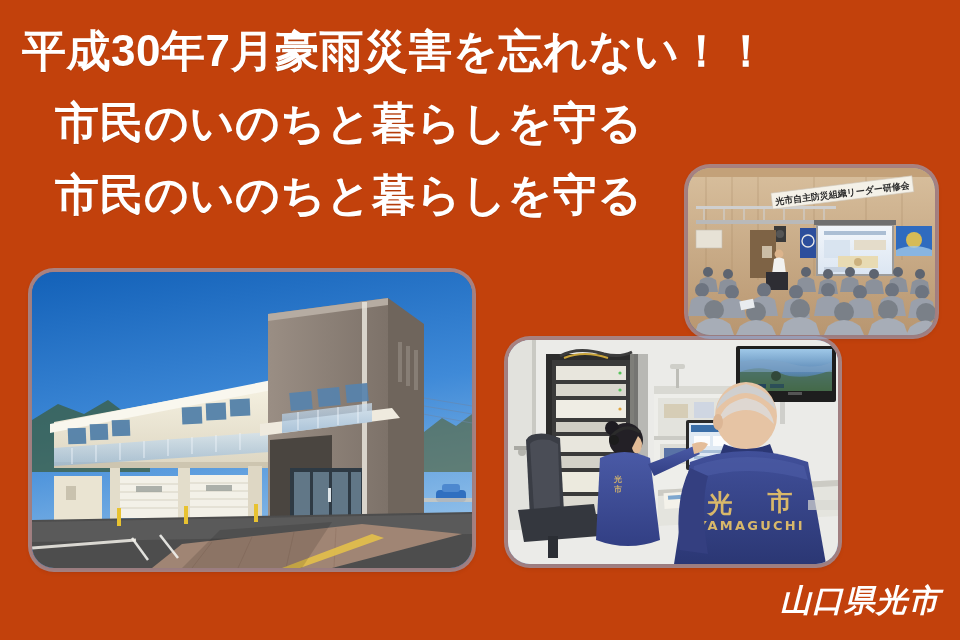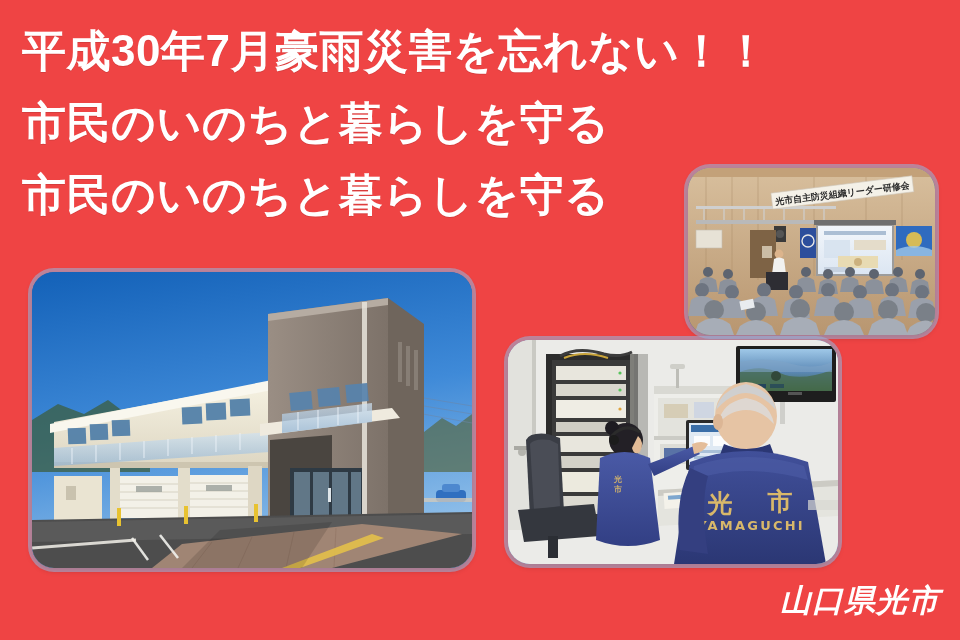--- a/index.html
+++ b/index.html
@@ -4,21 +4,21 @@
 <style>
   html, body {
     margin: 0;
     padding: 0;
     background: #0b4ea2;
   }
   #poster {
     position: relative;
     width: 960px;
     height: 640px;
-    background: #ef4444;
+    background: #c2410c;
     overflow: hidden;
     font-family: "Liberation Sans", "DejaVu Sans", sans-serif;
   }
 
   
   .title-block {
     position: absolute;
     left: 22px;
     top: 26px;
     width: 900px;
@@ -26,21 +26,21 @@
   }
   .title-line {
     color: #ffffff;
     font-weight: 700;
     font-size: 44px;
     line-height: 50px;
     letter-spacing: 0.5px;
     white-space: nowrap;
     text-shadow: 0 1px 0 rgba(0,0,0,0.10);
   }
-  .title-line.l2, .title-line.l3 { margin-top: 22px; }
+  .title-line.l2, .title-line.l3 { margin-top: 22px; margin-left: 33px; }
 
   
   .credit {
     position: absolute;
     right: 20px;
     bottom: 22px;
     color: #ffffff;
     font-weight: 700;
     font-size: 31px;
     line-height: 34px;

